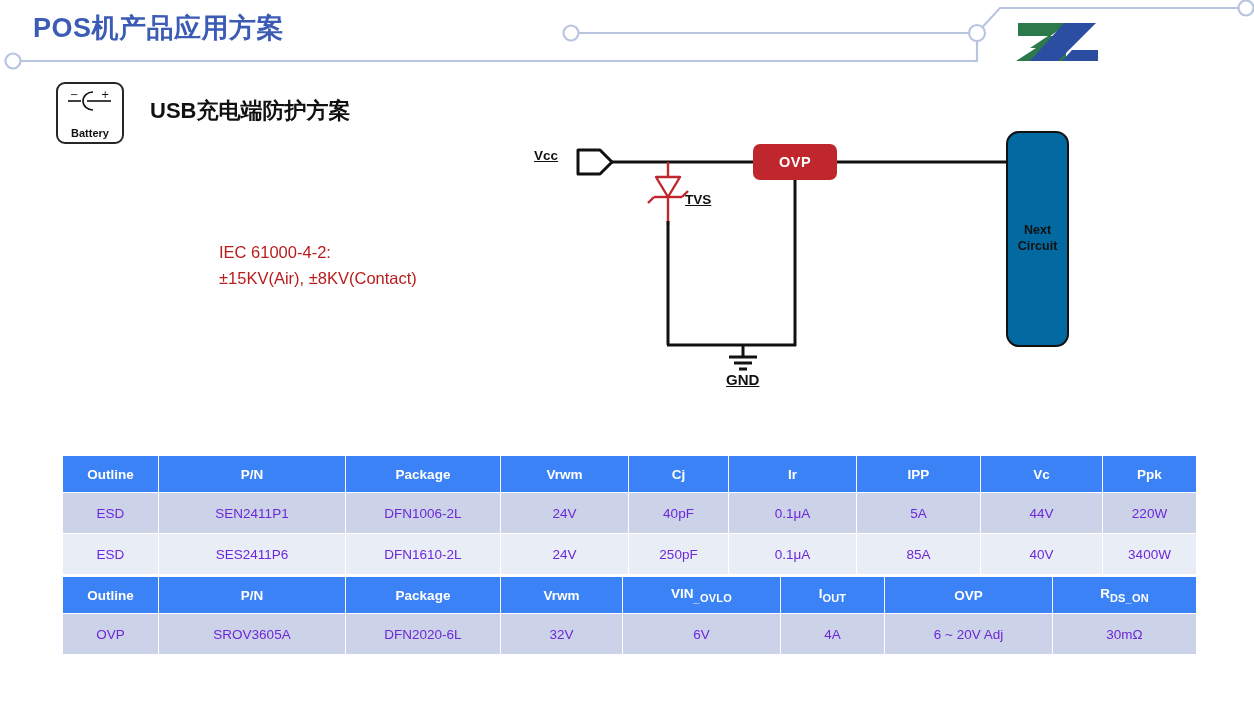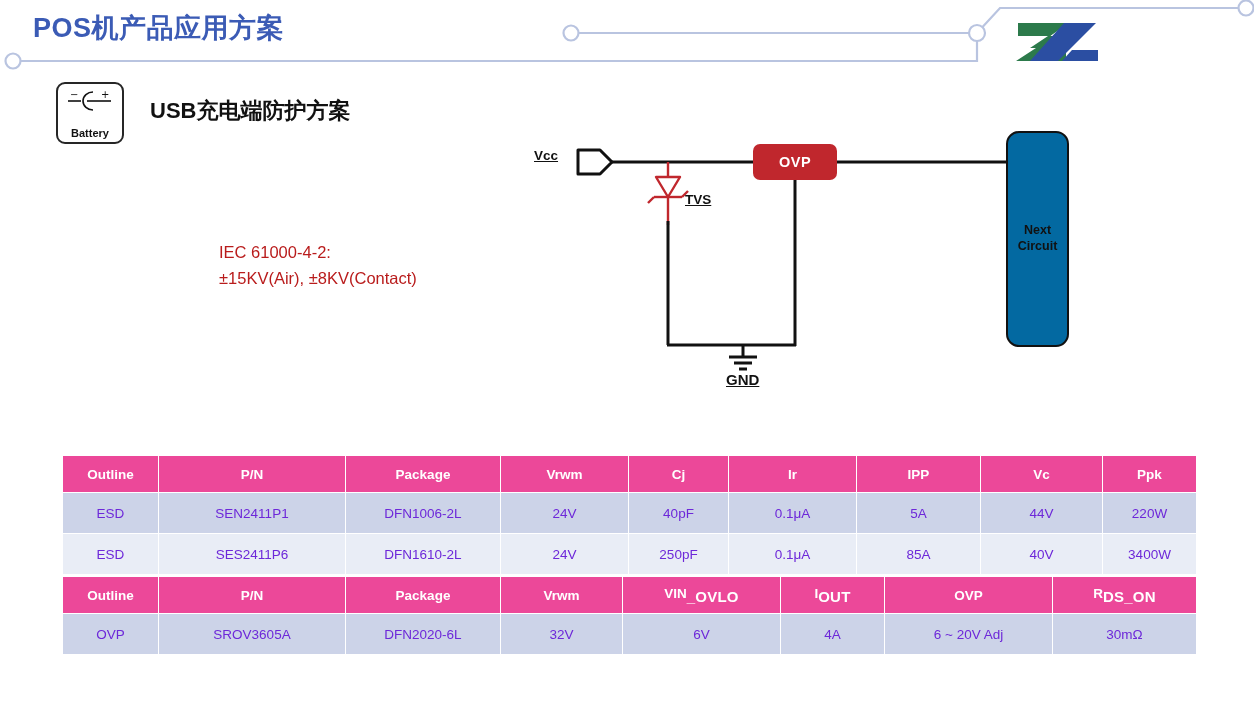--- a/index.html
+++ b/index.html
@@ -155,40 +155,40 @@
   
   .spec-table {
     position: absolute;
     border-collapse: collapse;
     table-layout: fixed;
     font-size: 13px;
   }
   #table-esd { left: 62px; top: 455px; width: 1134px; }
   #table-ovp { left: 62px; top: 576px; width: 1134px; }
   .spec-table th {
-    background: #ec4899;
+    background: #3b82f6;
     color: #ffffff;
     font-weight: bold;
     font-size: 13.5px;
     height: 36px;
     border: 1.5px solid #ffffff;
     text-align: center;
     padding: 0 2px;
   }
   .spec-table td {
     height: 40px;
     border: 1.5px solid #ffffff;
     text-align: center;
     color: #6d28d9;
     font-size: 13.5px;
     padding: 0 2px;
   }
   .spec-table tbody tr:nth-child(odd) td { background: #ccd3e8; }
   .spec-table tbody tr:nth-child(even) td { background: #e9edf6; }
-  .sub { font-size: 15px; vertical-align: sub; letter-spacing: 0.2px; }
+  .sub { font-size: 11px; vertical-align: sub; letter-spacing: 0.2px; }
 </style>
 </head>
 <body>
 
 <svg id="header-deco" viewBox="0 0 1254 80" width="1254" height="80">
 
   <path d="M 13 61 L 977 61 L 977 33" fill="none" stroke="#b9c4e0" stroke-width="2.2"></path>
 
   <path d="M 571 33 L 977 33" fill="none" stroke="#b9c4e0" stroke-width="2.2"></path>
 

